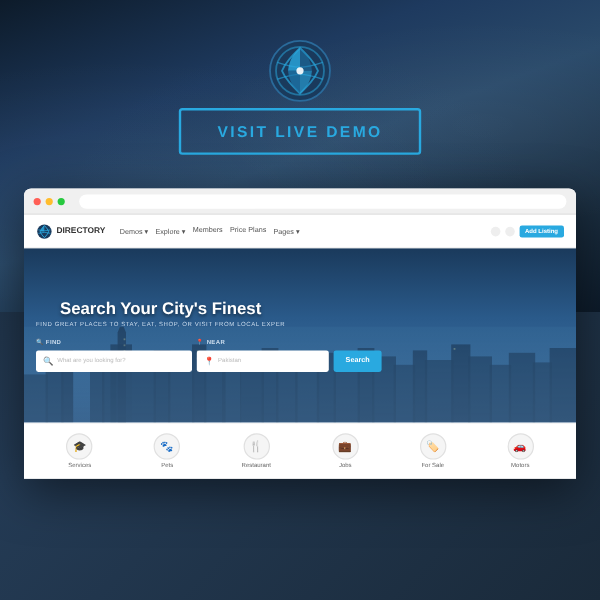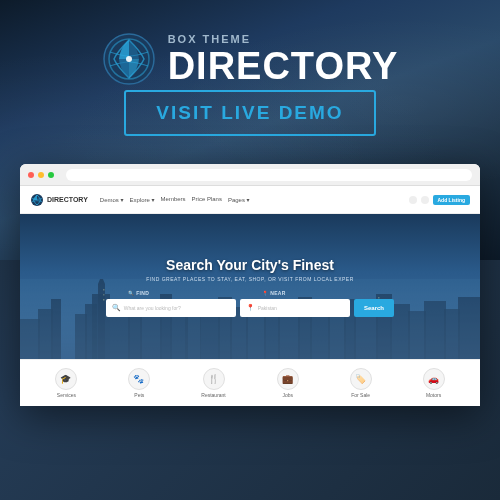--- a/index.html
+++ b/index.html
@@ -98,21 +98,21 @@
       text-transform: uppercase;
       margin-top: 14px;
       margin-bottom: 22px;
     }
 
     .cta-button {
       background: transparent;
       border: 2px solid #29a9e0;
       color: #29a9e0;
       padding: 10px 30px;
-      font-size: 19px;
+      font-size: 13px;
       font-weight: 700;
       letter-spacing: 2px;
       text-transform: uppercase;
       cursor: pointer;
       border-radius: 3px;
       transition: all 0.2s;
       margin-bottom: 28px;
     }
 
     
@@ -220,21 +220,21 @@
       background: #eee;
     }
 
     
     .site-hero {
       position: relative;
       height: 145px;
       background: linear-gradient(180deg, #1a3a5c 0%, #2a5a8a 40%, #3a6a9a 70%, #4a7aaa 100%);
       display: flex;
       flex-direction: column;
-      align-items: center;
+      align-items: flex-start;
       justify-content: center;
       padding: 10px;
     }
 
     
     .city-bg {
       position: absolute;
       bottom: 0; left: 0; right: 0;
       height: 80px;
       opacity: 0.4;
@@ -379,24 +379,20 @@
         <path d="M8 20 C14 22, 20 24, 27 24 C34 24, 40 22, 46 20" fill="none" stroke="#29a9e0" stroke-width="1.2" opacity="0.6"></path>
         <path d="M8 34 C14 32, 20 30, 27 30 C34 30, 40 32, 46 34" fill="none" stroke="#29a9e0" stroke-width="1.2" opacity="0.6"></path>
 
         <path d="M27 8 C22 12, 18 18, 17 27 L27 27Z" fill="#29a9e0" opacity="0.8"></path>
         <path d="M27 27 L17 27 C18 36, 22 42, 27 46Z" fill="#1e7ab0" opacity="0.7"></path>
         <path d="M27 8 C32 12, 36 18, 37 27 L27 27Z" fill="#1e7ab0" opacity="0.5"></path>
         <path d="M27 27 L37 27 C36 36, 32 42, 27 46Z" fill="#29a9e0" opacity="0.6"></path>
         <circle cx="27" cy="27" r="3" fill="#fff" opacity="0.9"></circle>
       </svg>
 
-      <div class="logo-text-block">
-        <span class="box-theme-label">BOX THEME</span>
-        <span class="directory-label">DIRECTORY</span>
-      </div>
     </div>
 
 
     <button class="cta-button">VISIT LIVE DEMO</button>
   </div>
 
   <div class="browser-mockup">
 
     <div class="browser-bar">
       <div class="browser-dot dot-red"></div>

